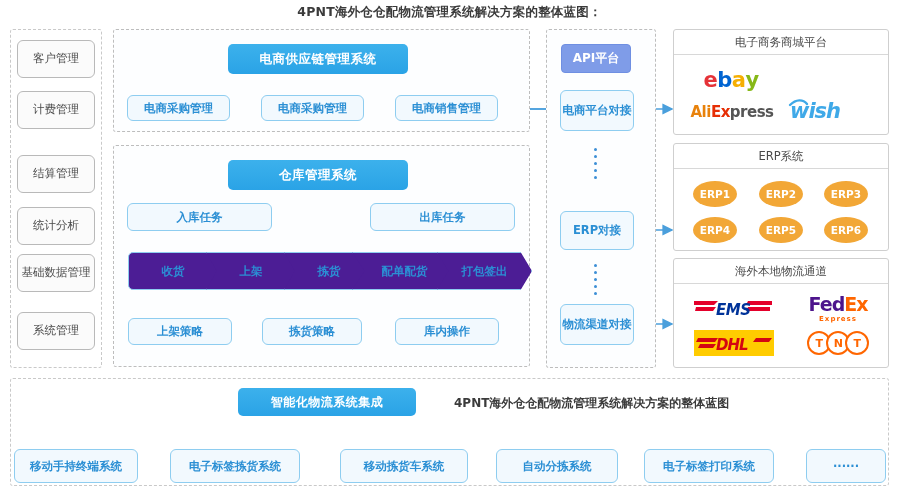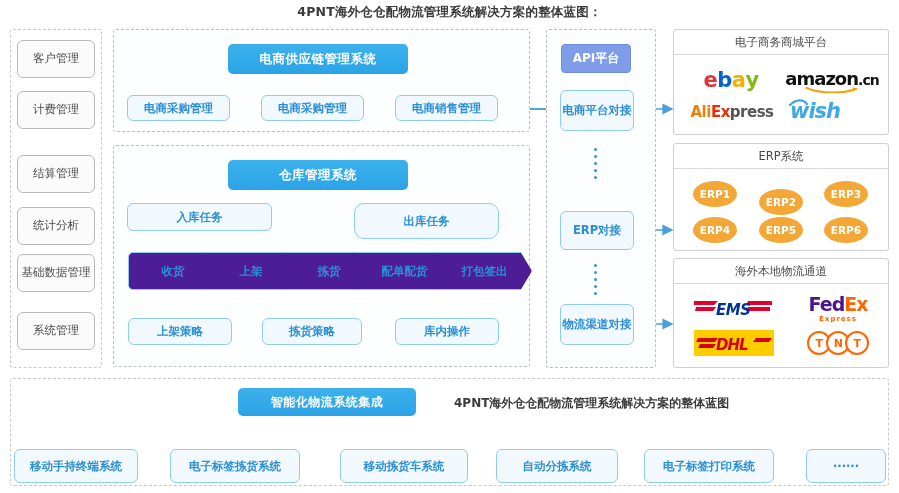--- a/index.html
+++ b/index.html
@@ -187,21 +187,21 @@
 
 <div class="abs dashed-blue" id="sc-frame" style="left:113px;top:29px;width:417px;height:103px;"></div>
 <div class="abs blue-solid" style="left:228px;top:44px;width:180px;height:30px;">电商供应链管理系统</div>
 <div class="abs blue-light" style="left:127px;top:95px;width:103px;height:26px;">电商采购管理</div>
 <div class="abs blue-light" style="left:261px;top:95px;width:103px;height:26px;">电商采购管理</div>
 <div class="abs blue-light" style="left:395px;top:95px;width:103px;height:26px;">电商销售管理</div>
 
 <div class="abs dashed-blue" id="wh-frame" style="left:113px;top:145px;width:417px;height:222px;"></div>
 <div class="abs blue-solid" style="left:228px;top:160px;width:180px;height:30px;">仓库管理系统</div>
 <div class="abs blue-light" style="left:127px;top:203px;width:145px;height:28px;">入库任务</div>
-<div class="abs blue-light" style="left:354px;top:203px;width:145px;height:36px;border-radius:10px;">出库任务</div>
+<div class="abs blue-light" style="left:370px;top:203px;width:145px;height:28px;">出库任务</div>
 
 <div class="abs chev chev-first" style="left:128px;top:252px;width:90px;">收货</div>
 <div class="abs chev chev-mid" style="left:206px;top:252px;width:90px;">上架</div>
 <div class="abs chev chev-mid" style="left:284px;top:252px;width:90px;">拣货</div>
 <div class="abs chev chev-mid" style="left:352px;top:252px;width:105px;">配单配货</div>
 <div class="abs chev chev-mid" style="left:437px;top:252px;width:95px;">打包签出</div>
 
 <div class="abs blue-light" style="left:128px;top:318px;width:104px;height:27px;">上架策略</div>
 <div class="abs blue-light" style="left:262px;top:318px;width:100px;height:27px;">拣货策略</div>
 <div class="abs blue-light" style="left:395px;top:318px;width:104px;height:27px;">库内操作</div>
@@ -228,46 +228,39 @@
 
 <div class="abs panel" style="left:673px;top:29px;width:216px;height:106px;">
   <div class="panel-head">电子商务商城平台</div>
   <div class="panel-body" style="height:80px;">
     <div class="logo ebay" style="left:14px;top:12px;width:86px;height:26px;">
       <i class="e">e</i>
         <i class="b">b</i>
         <i class="a">a</i>
         <i class="y">y</i>
     </div>
-    <div class="logo" style="left:108px;top:10px;width:100px;height:30px;flex-direction:column;">
-      <div class="amazon">amazon<span class="cn">.cn</span></div>
-      <svg class="amz-smile" width="64" height="7" viewBox="0 0 64 7">
-        <path d="M2,1 C18,8 48,8 60,2" stroke="#FF9900" stroke-width="2.2" fill="none" stroke-linecap="round"></path>
-        <path d="M56,0 L62,2.5 L57,5 z" fill="#FF9900"></path>
-      </svg>
-    </div>
     <div class="logo" style="left:110px;top:42px;width:100px;height:28px;">
       <svg width="96" height="26" viewBox="0 0 96 26">
         <text x="4" y="20" font-family="DejaVu Sans, sans-serif" font-size="21" font-weight="bold" font-style="italic" fill="#3FA9E8" letter-spacing="-1">wish</text>
         <path d="M4,7 C10,1 17,1 21,6" stroke="#3FA9E8" stroke-width="2.4" fill="none" stroke-linecap="round"></path>
       </svg>
     </div>
     <div class="logo aliex" style="left:10px;top:46px;width:96px;height:22px;">
       <span class="ali">Ali</span>
         <span class="ex">Ex</span>
         <span class="press">press</span>
     </div>
   </div>
 </div>
 
 <div class="abs panel" style="left:673px;top:143px;width:216px;height:108px;">
   <div class="panel-head">ERP系统</div>
   <div class="panel-body" style="height:82px;">
     <div class="erp-oval" style="left:19px;top:12px;">ERP1</div>
-    <div class="erp-oval" style="left:85px;top:20px;">ERP2</div>
+    <div class="erp-oval" style="left:85px;top:12px;">ERP2</div>
     <div class="erp-oval" style="left:150px;top:12px;">ERP3</div>
     <div class="erp-oval" style="left:19px;top:48px;">ERP4</div>
     <div class="erp-oval" style="left:85px;top:48px;">ERP5</div>
     <div class="erp-oval" style="left:150px;top:48px;">ERP6</div>
   </div>
 </div>
 
 <div class="abs panel" style="left:673px;top:258px;width:216px;height:110px;">
   <div class="panel-head">海外本地物流通道</div>
   <div class="panel-body" style="height:84px;">

